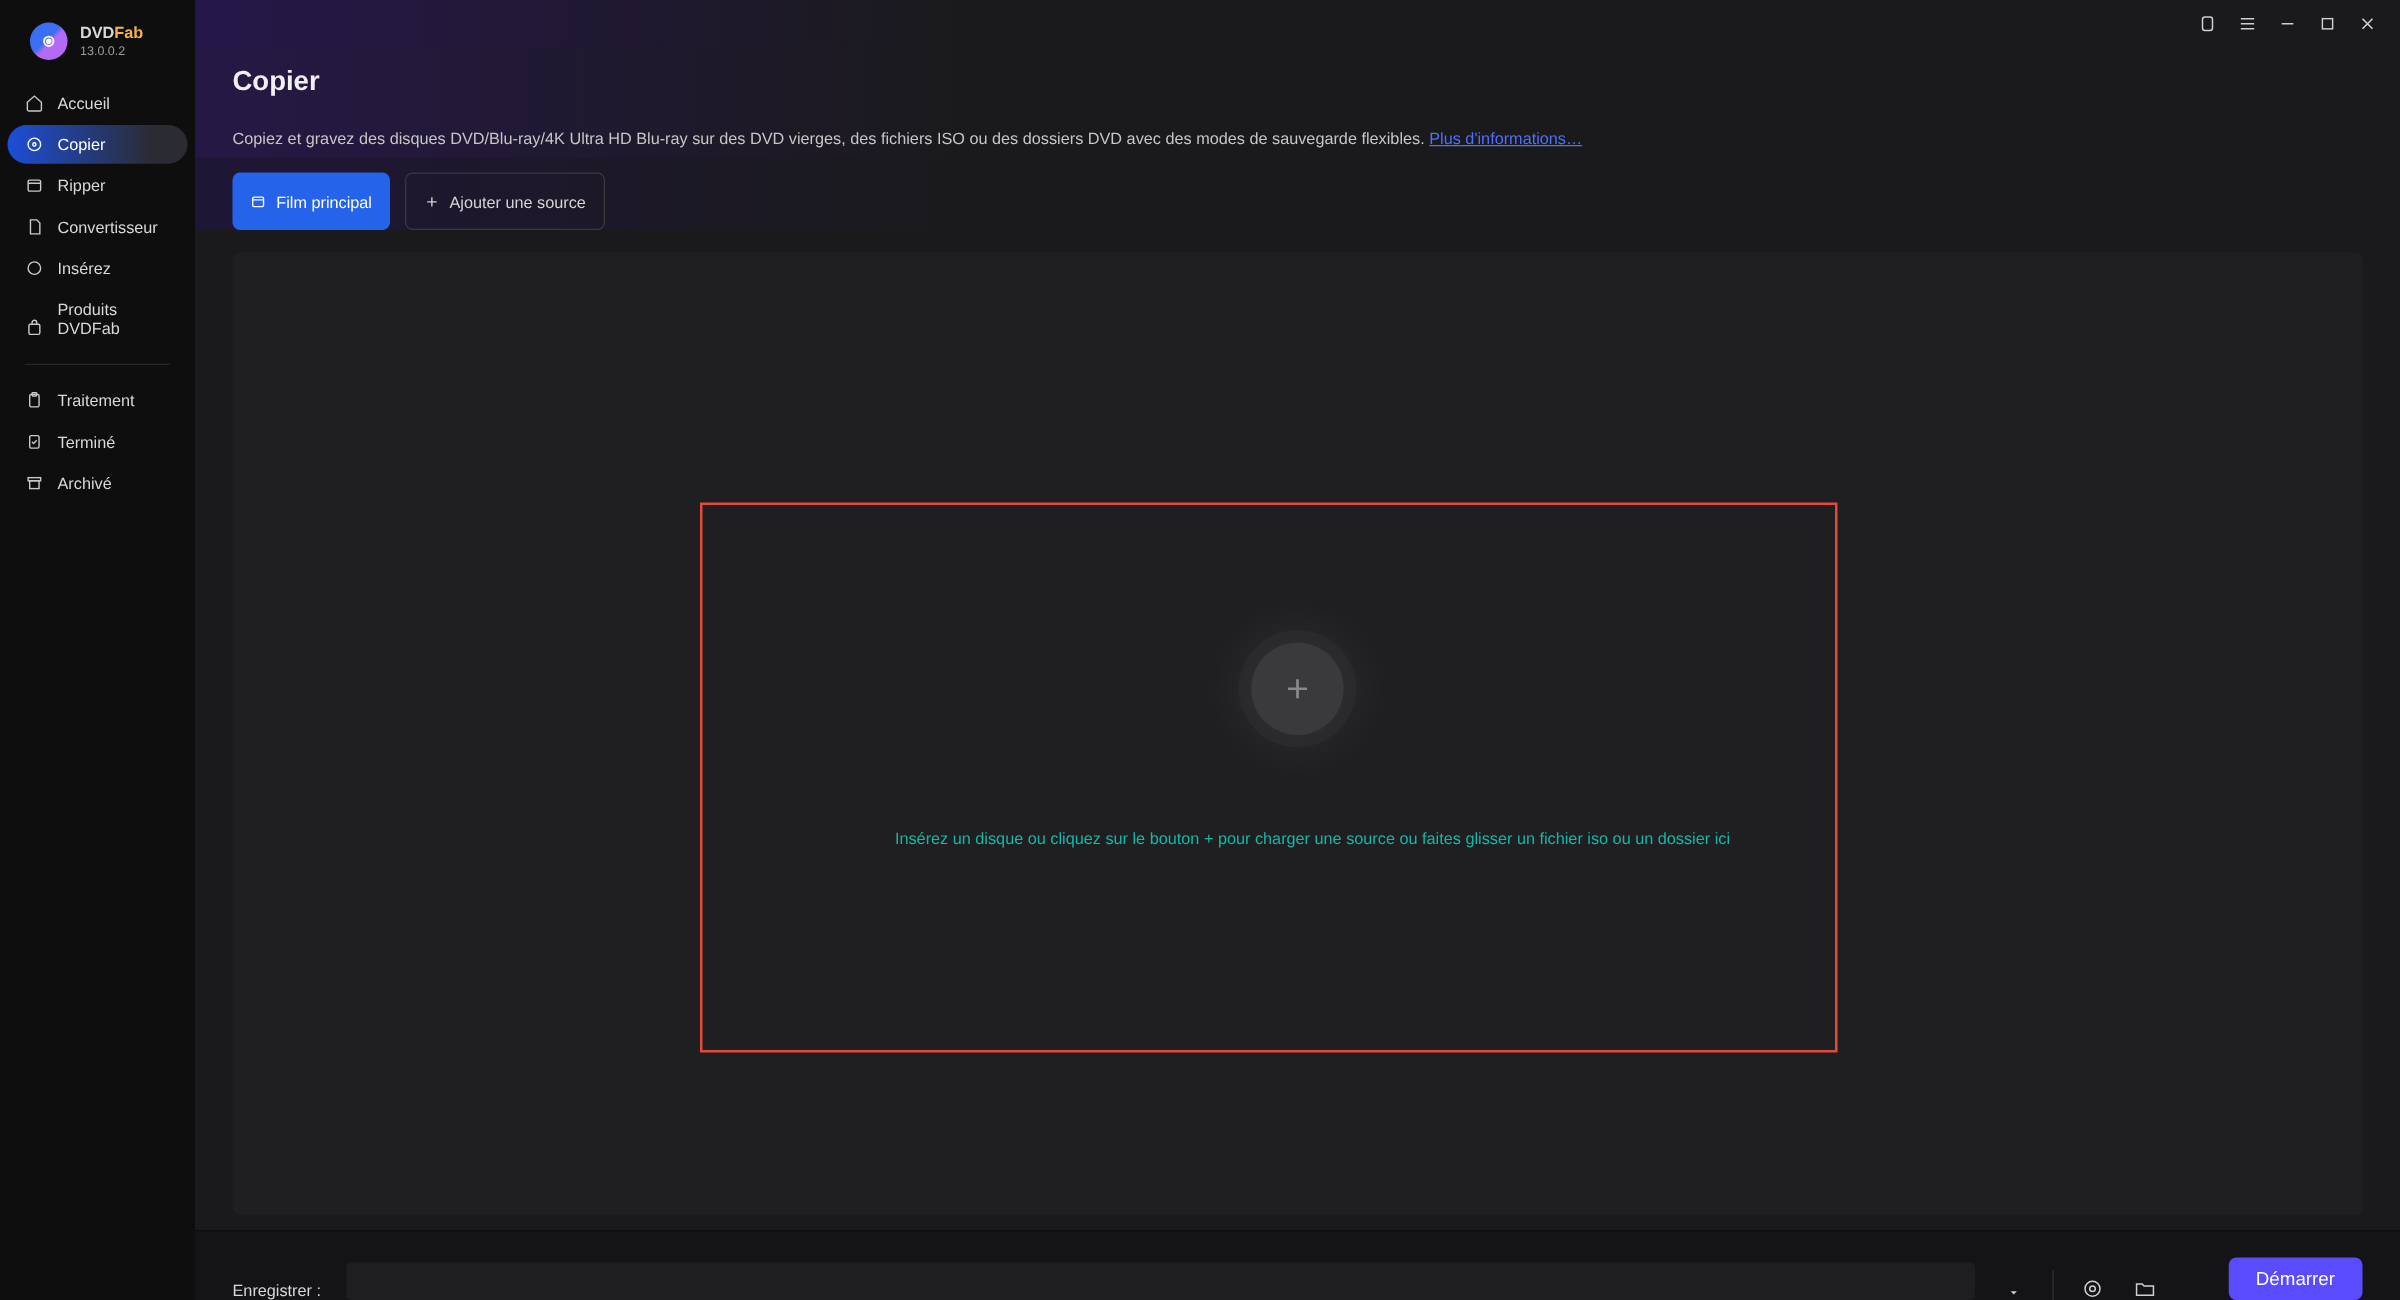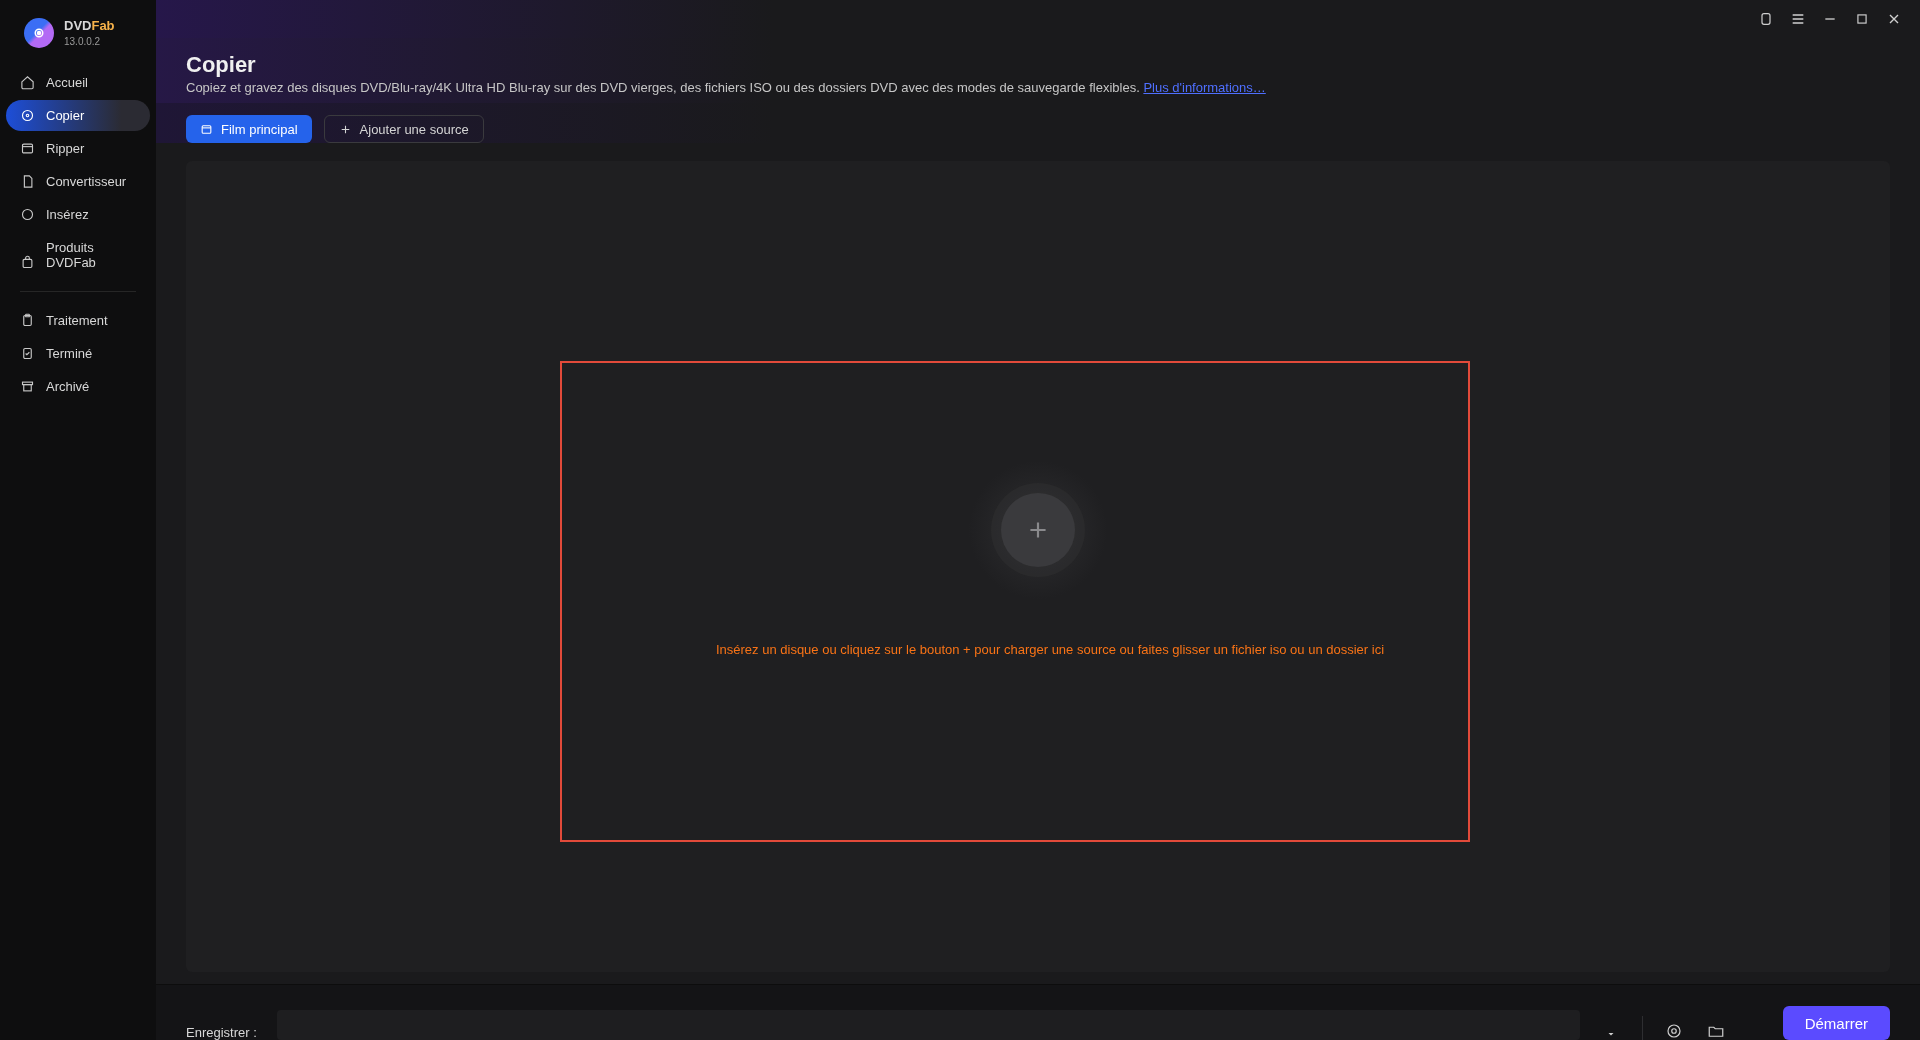--- a/index.html
+++ b/index.html
@@ -84,34 +84,34 @@
   padding-right: 18px;
   background: linear-gradient(90deg, #26174a 0%, #1a1a1c 35%);
 }
 .tb-btn { width:16px; height:16px; color:#cfcfcf; cursor:pointer; display:flex; align-items:center; justify-content:center; }
 
 .header {
   padding: 14px 30px 8px 30px;
   background: linear-gradient(90deg, #261846 0%, #1a1a1c 35%);
 }
 .header h1 { font-size: 22px; font-weight: 600; color: #f0f0f0; }
-.header .desc { font-size: 13px; color: #c6c6c6; margin-top: 2px; }
+.header .desc { font-size: 13px; color: #c6c6c6; margin-top: 25px; }
 .header .desc a { color: #4f6fff; text-decoration: underline; }
 
 .toolbar {
   display: flex;
   gap: 12px;
   padding: 12px 30px 0 30px;
   background: linear-gradient(90deg, #1f1636 0%, #1a1a1c 35%);
 }
 .btn {
   display: inline-flex;
   align-items: center;
   gap: 8px;
-  height: 28px;
+  height: 46px;
   padding: 0 14px;
   border-radius: 6px;
   font-size: 13px;
   cursor: pointer;
   border: none;
 }
 .btn-primary { background: #2563eb; color: #fff; }
 .btn-outline { background: transparent; color: #d4d4d4; border: 1px solid #3a3a3e; }
 .btn .bicon { width:13px; height:13px; display:flex; align-items:center; justify-content:center; }
 
@@ -150,21 +150,21 @@
   background: radial-gradient(circle, rgba(60,60,63,0.55) 0%, rgba(31,31,33,0) 70%);
 }
 .plus-circle {
   width: 74px; height: 74px;
   border-radius: 50%;
   background: #3a3a3d;
   display: flex; align-items:center; justify-content:center;
   box-shadow: 0 0 0 10px rgba(58,58,61,0.25);
 }
 .plus-circle svg { width: 26px; height: 26px; color: #8a8a8d; }
-.drop-text { color: #f97316; font-size: 13px; text-align:center;margin-left:24px; }
+.drop-text { color: #14b8a6; font-size: 13px; text-align:center;margin-left:24px; }
 
 .footer {
   height: 56px;
   background: #141416;
   display: flex;
   align-items: flex-end;
   padding: 0 30px;
   gap: 20px;
   border-top: 1px solid #0d0d0d;
 }

